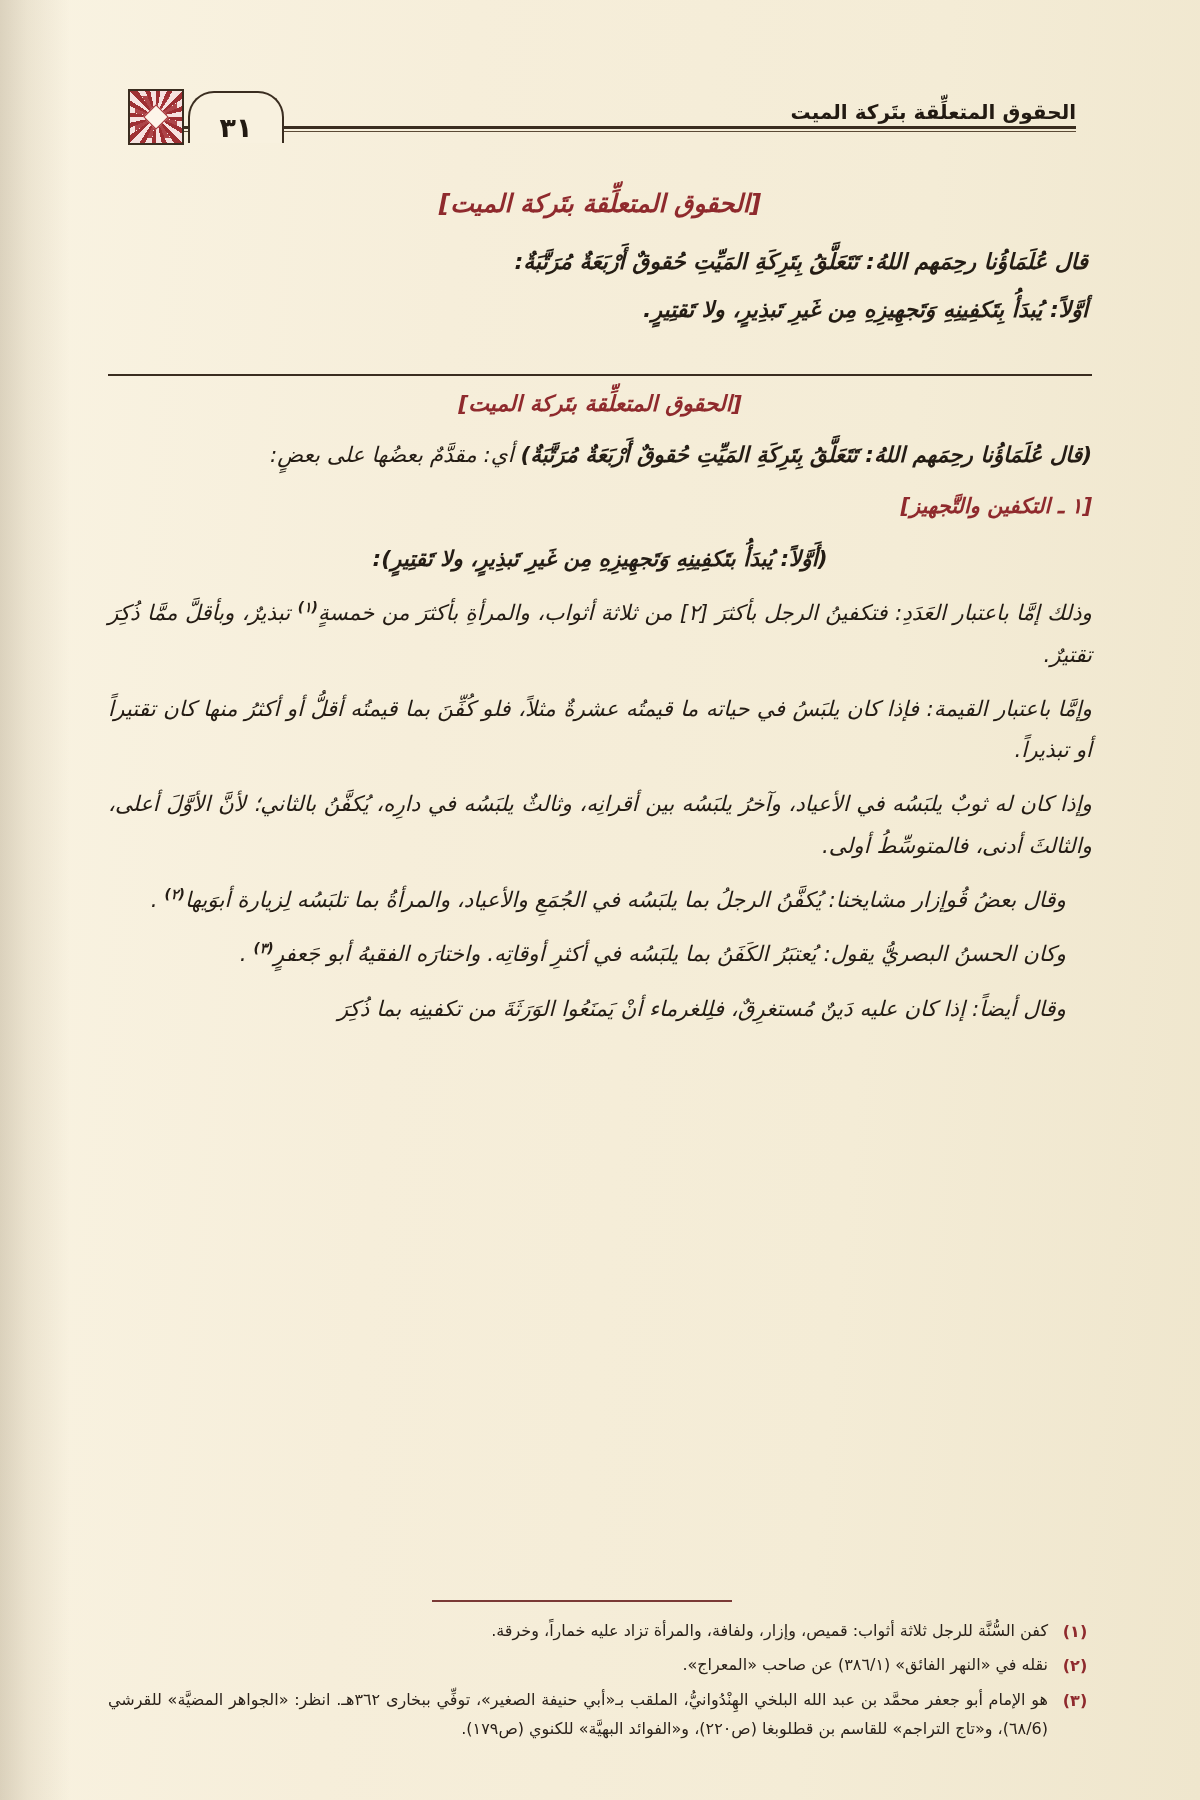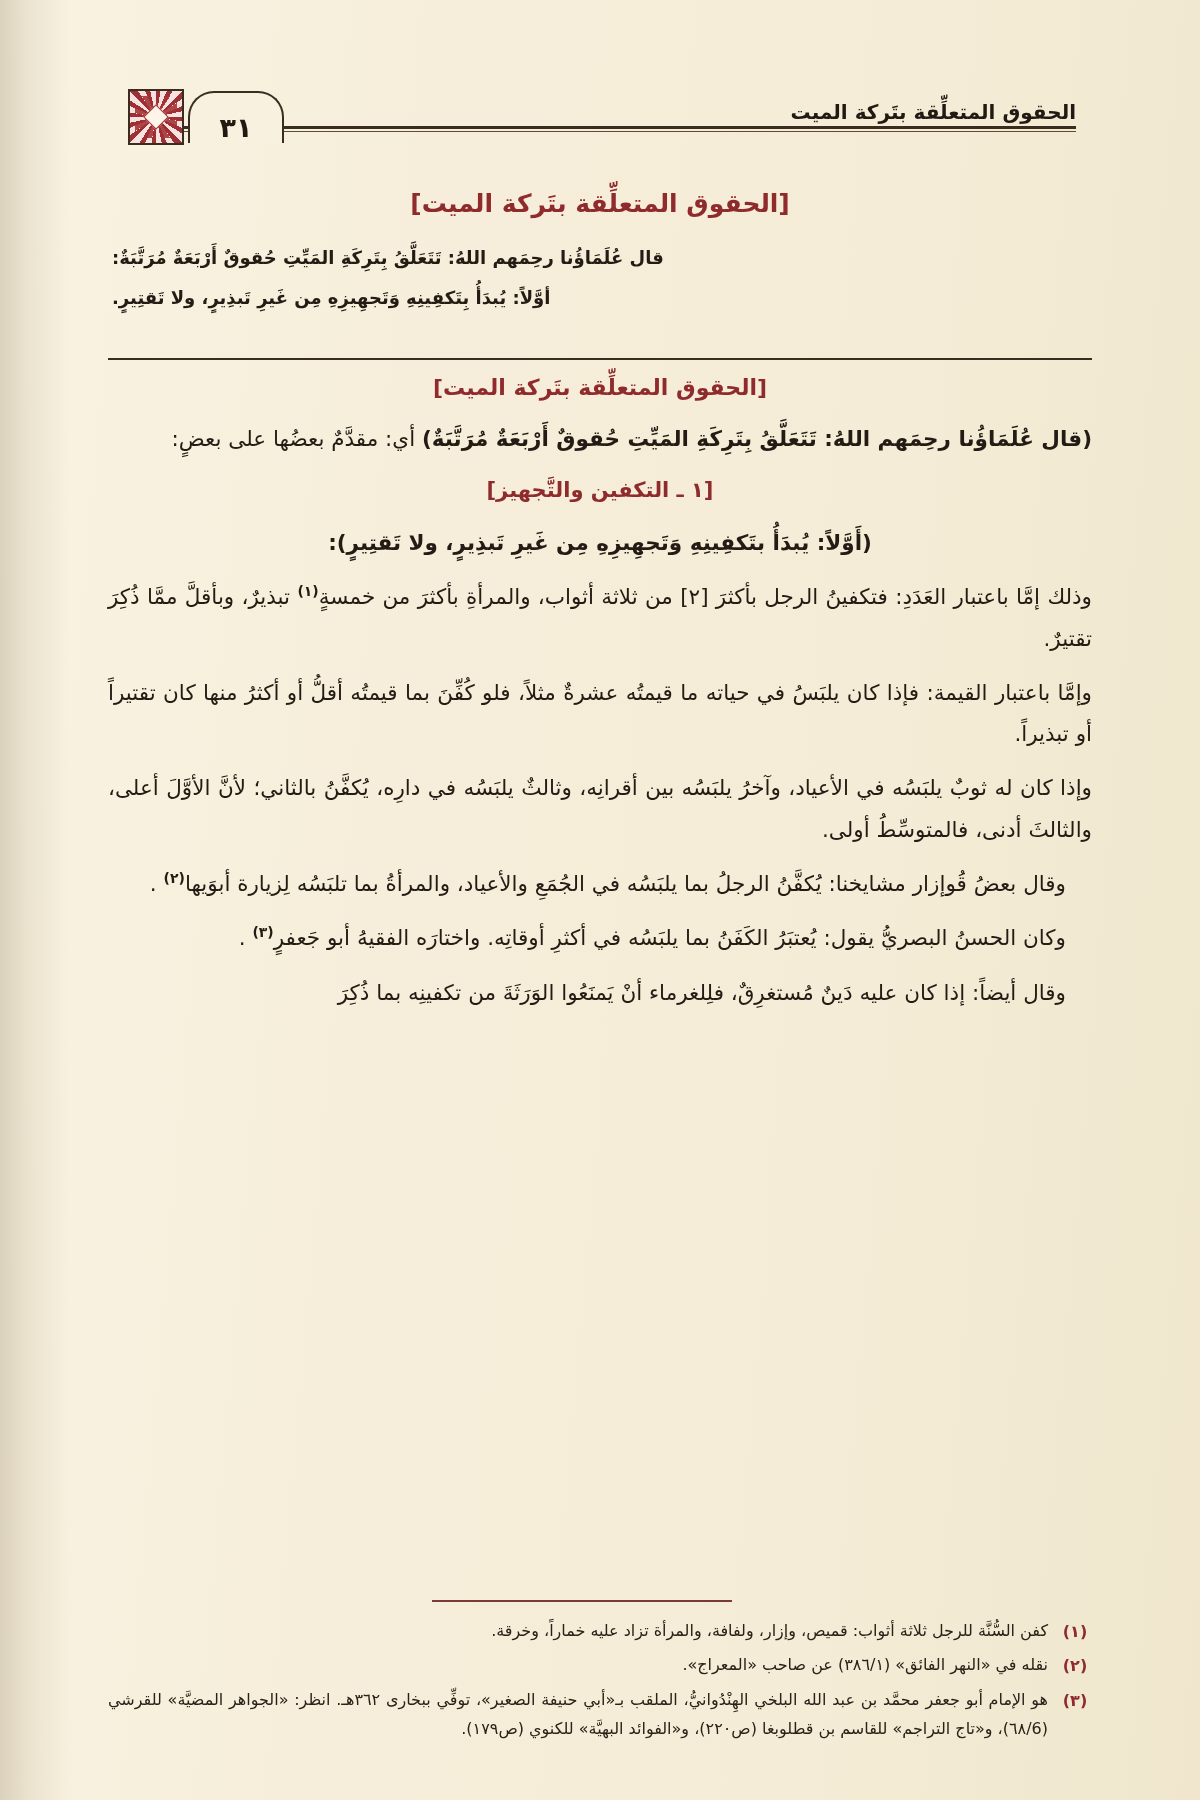--- a/index.html
+++ b/index.html
@@ -138,20 +138,21 @@
   }
 
   
   .content {
     position: absolute;
     top: 160px;
     right: 108px;
     left: 108px;
     bottom: 40px;
     direction: rtl;
+    font-style: italic;
   }
 
   .matn-block {
     padding: 18px 4px 16px 4px;
   }
 
   .heading-red {
     color: #8f2a2d;
     font-size: 25px;
     font-weight: 700;
@@ -167,29 +168,29 @@
     font-weight: 700;
     text-align: center;
     line-height: 1.6;
     margin: 10px 0 8px 0;
   }
 
   .heading-red-inline {
     color: #8f2a2d;
     font-size: 21px;
     font-weight: 700;
-    text-align: center;
+    text-align: right;
     line-height: 1.7;
     margin: 14px 0 6px 0;
   }
 
   .matn-text {
-    font-size: 18px;
+    font-size: 22px;
     line-height: 2.0;
-    text-align: left;
+    text-align: right;
     color: #241c14;
     font-weight: 600;
     margin: 4px 0;
   }
 
   .divider {
     height: 2px;
     background: #3a2d20;
     margin: 22px 0 6px 0;
   }

